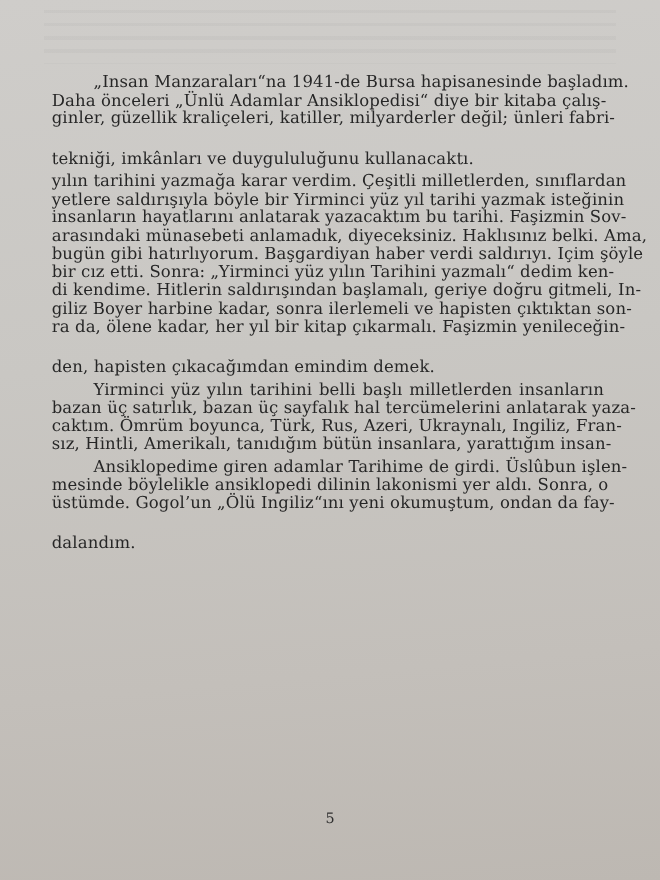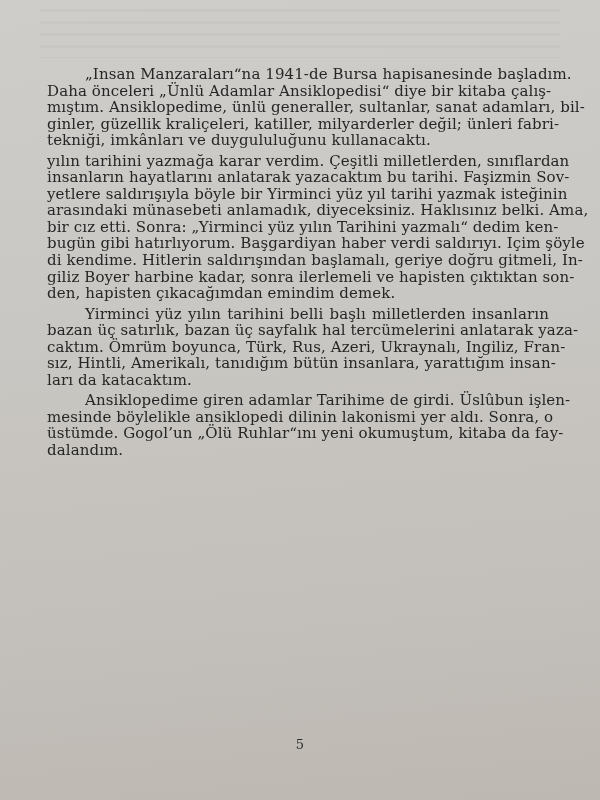--- a/index.html
+++ b/index.html
@@ -31,20 +31,21 @@
       color: #262626;
     }
     .line {
       display: block;
       text-align: justify;
       text-align-last: justify;
       white-space: nowrap;
     }
     .line.last {
       text-align-last: left;
+      margin-top: 20px;
     }
     .line.first {
       padding-left: 38px;
     }
     .para-block {
       margin-bottom: 4px;
     }
     .page-number {
       position: absolute;
       left: 0;
@@ -58,49 +59,48 @@
 </head>
 <body>
 
 <div class="bleed"></div>
 
 <div class="page">
 
   <div class="para-block">
     <span class="line first">„Insan Manzaraları“na 1941-de Bursa hapisanesinde başladım.</span>
     <span class="line">Daha önceleri „Ünlü Adamlar Ansiklopedisi“ diye bir kitaba çalış-</span>
-    <span class="line">mıştım. Ansiklopedime, ünlü generaller, sultanlar, sanat adamları, bil-</span>
     <span class="line">ginler, güzellik kraliçeleri, katiller, milyarderler değil; ünleri fabri-</span>
     <span class="line last">tekniği, imkânları ve duygululuğunu kullanacaktı.</span>
   </div>
 
   <div class="para-block">
     <span class="line">yılın tarihini yazmağa karar verdim. Çeşitli milletlerden, sınıflardan</span>
+    <span class="line">yetlere saldırışıyla böyle bir Yirminci yüz yıl tarihi yazmak isteğinin</span>
     <span class="line">insanların hayatlarını anlatarak yazacaktım bu tarihi. Faşizmin Sov-</span>
-    <span class="line">yetlere saldırışıyla böyle bir Yirminci yüz yıl tarihi yazmak isteğinin</span>
     <span class="line">arasındaki münasebeti anlamadık, diyeceksiniz. Haklısınız belki. Ama,</span>
+    <span class="line">bugün gibi hatırlıyorum. Başgardiyan haber verdi saldırıyı. Içim şöyle</span>
     <span class="line">bir cız etti. Sonra: „Yirminci yüz yılın Tarihini yazmalı“ dedim ken-</span>
-    <span class="line">bugün gibi hatırlıyorum. Başgardiyan haber verdi saldırıyı. Içim şöyle</span>
     <span class="line">di kendime. Hitlerin saldırışından başlamalı, geriye doğru gitmeli, In-</span>
     <span class="line">giliz Boyer harbine kadar, sonra ilerlemeli ve hapisten çıktıktan son-</span>
+    <span class="line">ra da, ölene kadar, her yıl bir kitap çıkarmalı. Faşizmin yenileceğin-</span>
     <span class="line last">den, hapisten çıkacağımdan emindim demek.</span>
   </div>
 
   <div class="para-block">
     <span class="line first">Yirminci yüz yılın tarihini belli başlı milletlerden insanların</span>
     <span class="line">bazan üç satırlık, bazan üç sayfalık hal tercümelerini anlatarak yaza-</span>
     <span class="line">caktım. Ömrüm boyunca, Türk, Rus, Azeri, Ukraynalı, Ingiliz, Fran-</span>
     <span class="line">sız, Hintli, Amerikalı, tanıdığım bütün insanlara, yarattığım insan-</span>
-    <span class="line last">ları da katacaktım.</span>
   </div>
 
   <div class="para-block">
     <span class="line first">Ansiklopedime giren adamlar Tarihime de girdi. Üslûbun işlen-</span>
     <span class="line">mesinde böylelikle ansiklopedi dilinin lakonismi yer aldı. Sonra, o</span>
-    <span class="line">üstümde. Gogol’un „Ölü Ruhlar“ını yeni okumuştum, kitaba da fay-</span>
+    <span class="line">üstümde. Gogol’un „Ölü Ingiliz“ını yeni okumuştum, ondan da fay-</span>
     <span class="line last">dalandım.</span>
   </div>
 
 </div>
 
 <div class="page-number">5</div>
 
 <style>
   .line {
     font-size: 15px;

